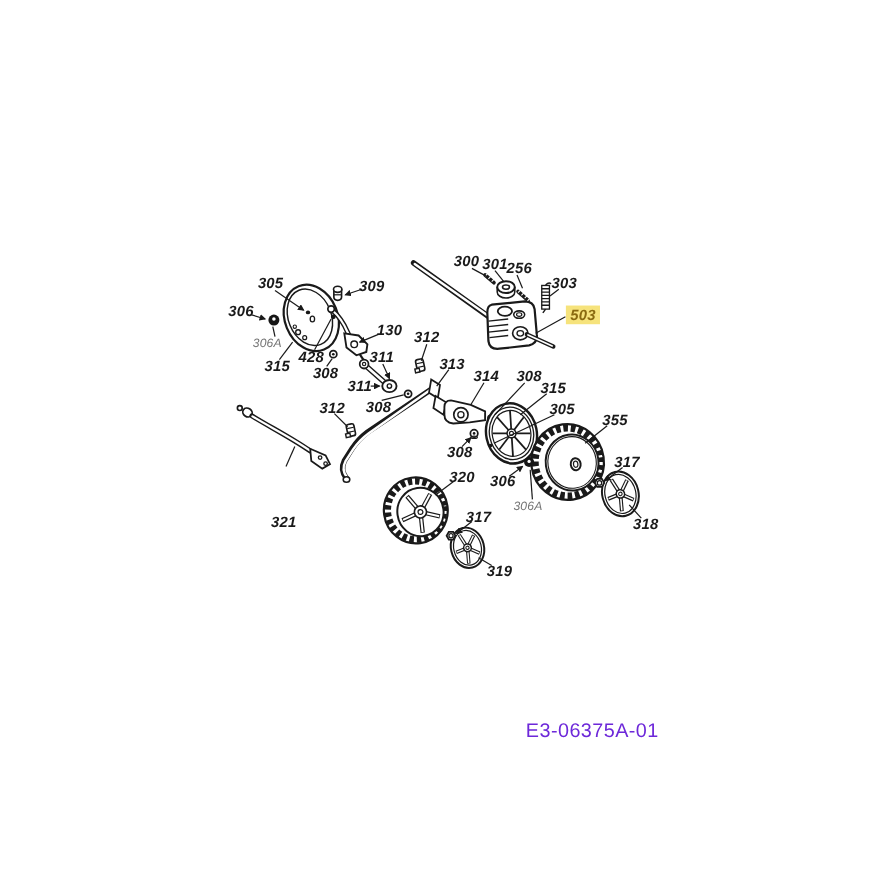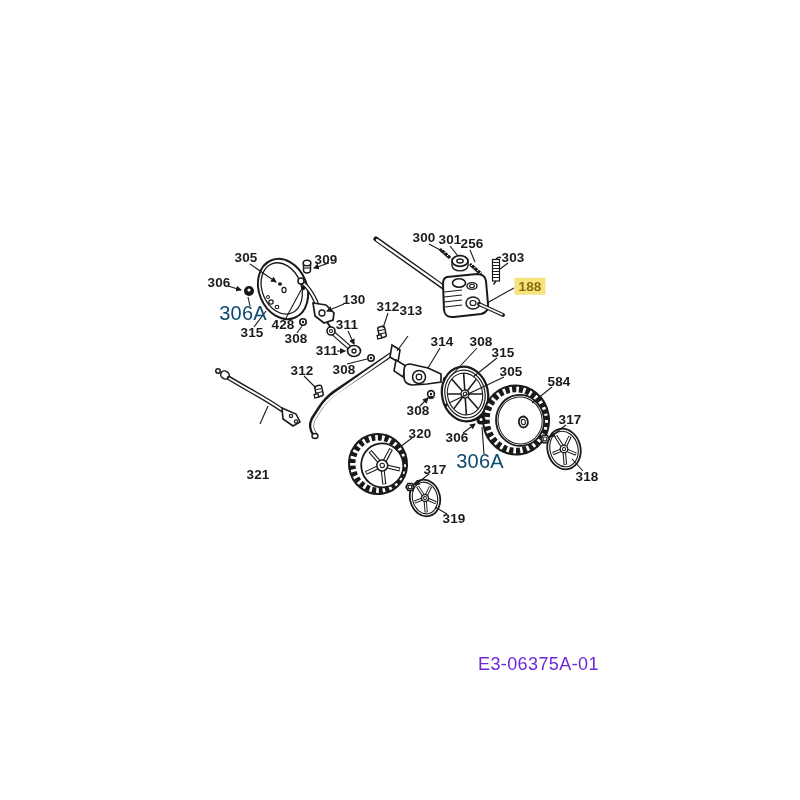--- a/index.html
+++ b/index.html
@@ -6,24 +6,24 @@
   html,body { margin:0; padding:0; }
   body { width:800px; height:800px; background:#fff; font-family:"Liberation Sans", sans-serif; }
   .stage { position:relative; width:800px; height:800px; background:var(--paper); overflow:hidden; }
   .stage svg { position:absolute; left:0; top:0; }
   .outline { fill:#fff; stroke:var(--ink); }
   .line    { fill:none; stroke:var(--ink); }
   .dark    { fill:#161616; stroke:none; }
   .rodO { fill:none; stroke:var(--ink); stroke-width:5; stroke-linecap:round; }
   .rodI { fill:none; stroke:#fff; stroke-width:2.2; stroke-linecap:round; }
   .leader { fill:none; stroke:var(--ink); stroke-width:1.1; }
-  #labels-layer { position:absolute; left:0; top:0; width:800px; height:639px; pointer-events:none; }
+  #labels-layer { position:absolute; left:0; top:0; width:800px; height:639px; pointer-events:none;font-style:italic; }
   .part-label { position:absolute; transform:translate(-50%,-50%); font-weight:bold; font-size:13.5px;
                 color:var(--ink); letter-spacing:.2px; white-space:nowrap; line-height:1; }
-  .part-label.light { font-weight:400; font-size:20px; color:#0c4a6e; }
+  .part-label.light { font-weight:400; font-size:11px; color:#737373; }
   .part-label.highlighted { background:var(--hl-bg); color:var(--hl-text); padding:2px 4px 1px 4px; }
   .diagram-code { position:absolute; left:478px; top:654px; font-size:18px; color:#6d28d9; letter-spacing:.4px; }
 </style>
 </head>
 <body>
 
 <div class="stage">
 
 <svg width="800" height="800" viewBox="0 0 800 800">
   <defs>
@@ -309,40 +309,40 @@
     <line class="leader" x1="260" y1="424" x2="268" y2="406"></line>
     <line class="leader" x1="420" y1="406" x2="428" y2="398" marker-end="url(#arr)"></line>
   </g>
 </svg>
 
 <div id="labels-layer">
       <div class="part-label" style="left: 424px; top: 238px;">300</div>
       <div class="part-label" style="left: 450px; top: 240px;">301</div>
       <div class="part-label" style="left: 472px; top: 244px;">256</div>
       <div class="part-label" style="left: 513px; top: 258px;">303</div>
-      <div class="part-label highlighted" style="left: 530px; top: 286px;">188</div>
+      <div class="part-label highlighted" style="left: 530px; top: 286px;">503</div>
       <div class="part-label" style="left: 246px; top: 258px;">305</div>
-      <div class="part-label" style="left: 326px; top: 260px;">309</div>
+      <div class="part-label" style="left: 338px; top: 260px;">309</div>
       <div class="part-label" style="left: 219px; top: 283px;">306</div>
       <div class="part-label light" style="left: 243px; top: 313px;">306A</div>
       <div class="part-label" style="left: 354px; top: 300px;">130</div>
       <div class="part-label" style="left: 388px; top: 307px;">312</div>
       <div class="part-label" style="left: 283px; top: 325px;">428</div>
       <div class="part-label" style="left: 347px; top: 325px;">311</div>
-      <div class="part-label" style="left: 411px; top: 311px;">313</div>
+      <div class="part-label" style="left: 411px; top: 331px;">313</div>
       <div class="part-label" style="left: 252px; top: 333px;">315</div>
       <div class="part-label" style="left: 296px; top: 339px;">308</div>
       <div class="part-label" style="left: 442px; top: 342px;">314</div>
       <div class="part-label" style="left: 481px; top: 342px;">308</div>
       <div class="part-label" style="left: 327px; top: 351px;">311</div>
       <div class="part-label" style="left: 503px; top: 353px;">315</div>
       <div class="part-label" style="left: 344px; top: 370px;">308</div>
       <div class="part-label" style="left: 302px; top: 371px;">312</div>
       <div class="part-label" style="left: 511px; top: 372px;">305</div>
-      <div class="part-label" style="left: 559px; top: 382px;">584</div>
+      <div class="part-label" style="left: 559px; top: 382px;">355</div>
       <div class="part-label" style="left: 418px; top: 411px;">308</div>
       <div class="part-label" style="left: 570px; top: 420px;">317</div>
       <div class="part-label" style="left: 258px; top: 431px; margin-top: 44px;">321</div>
       <div class="part-label" style="left: 420px; top: 434px;">320</div>
       <div class="part-label" style="left: 457px; top: 438px;">306</div>
       <div class="part-label light" style="left: 480px; top: 461px;">306A</div>
       <div class="part-label" style="left: 435px; top: 470px;">317</div>
       <div class="part-label" style="left: 587px; top: 477px;">318</div>
       <div class="part-label" style="left: 454px; top: 519px;">319</div>
     </div>

